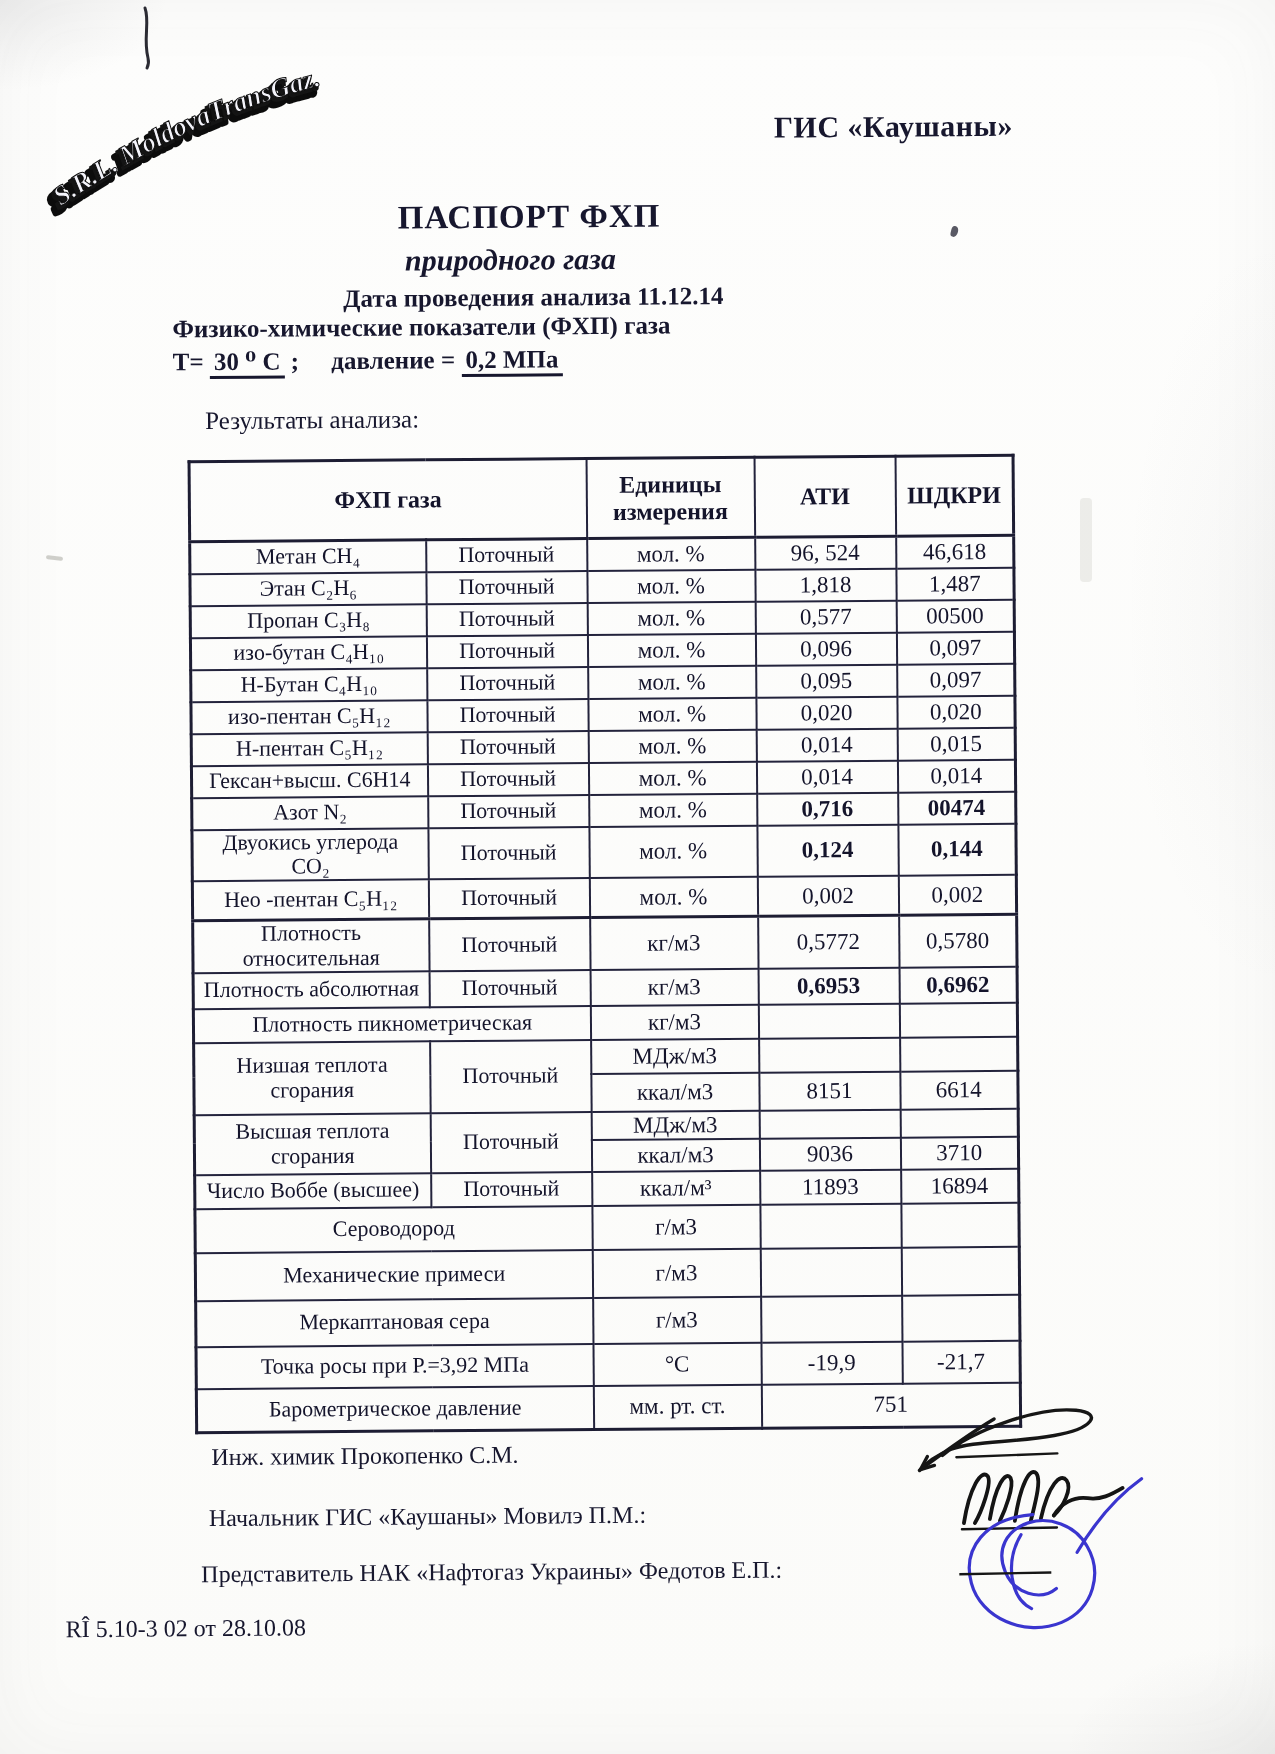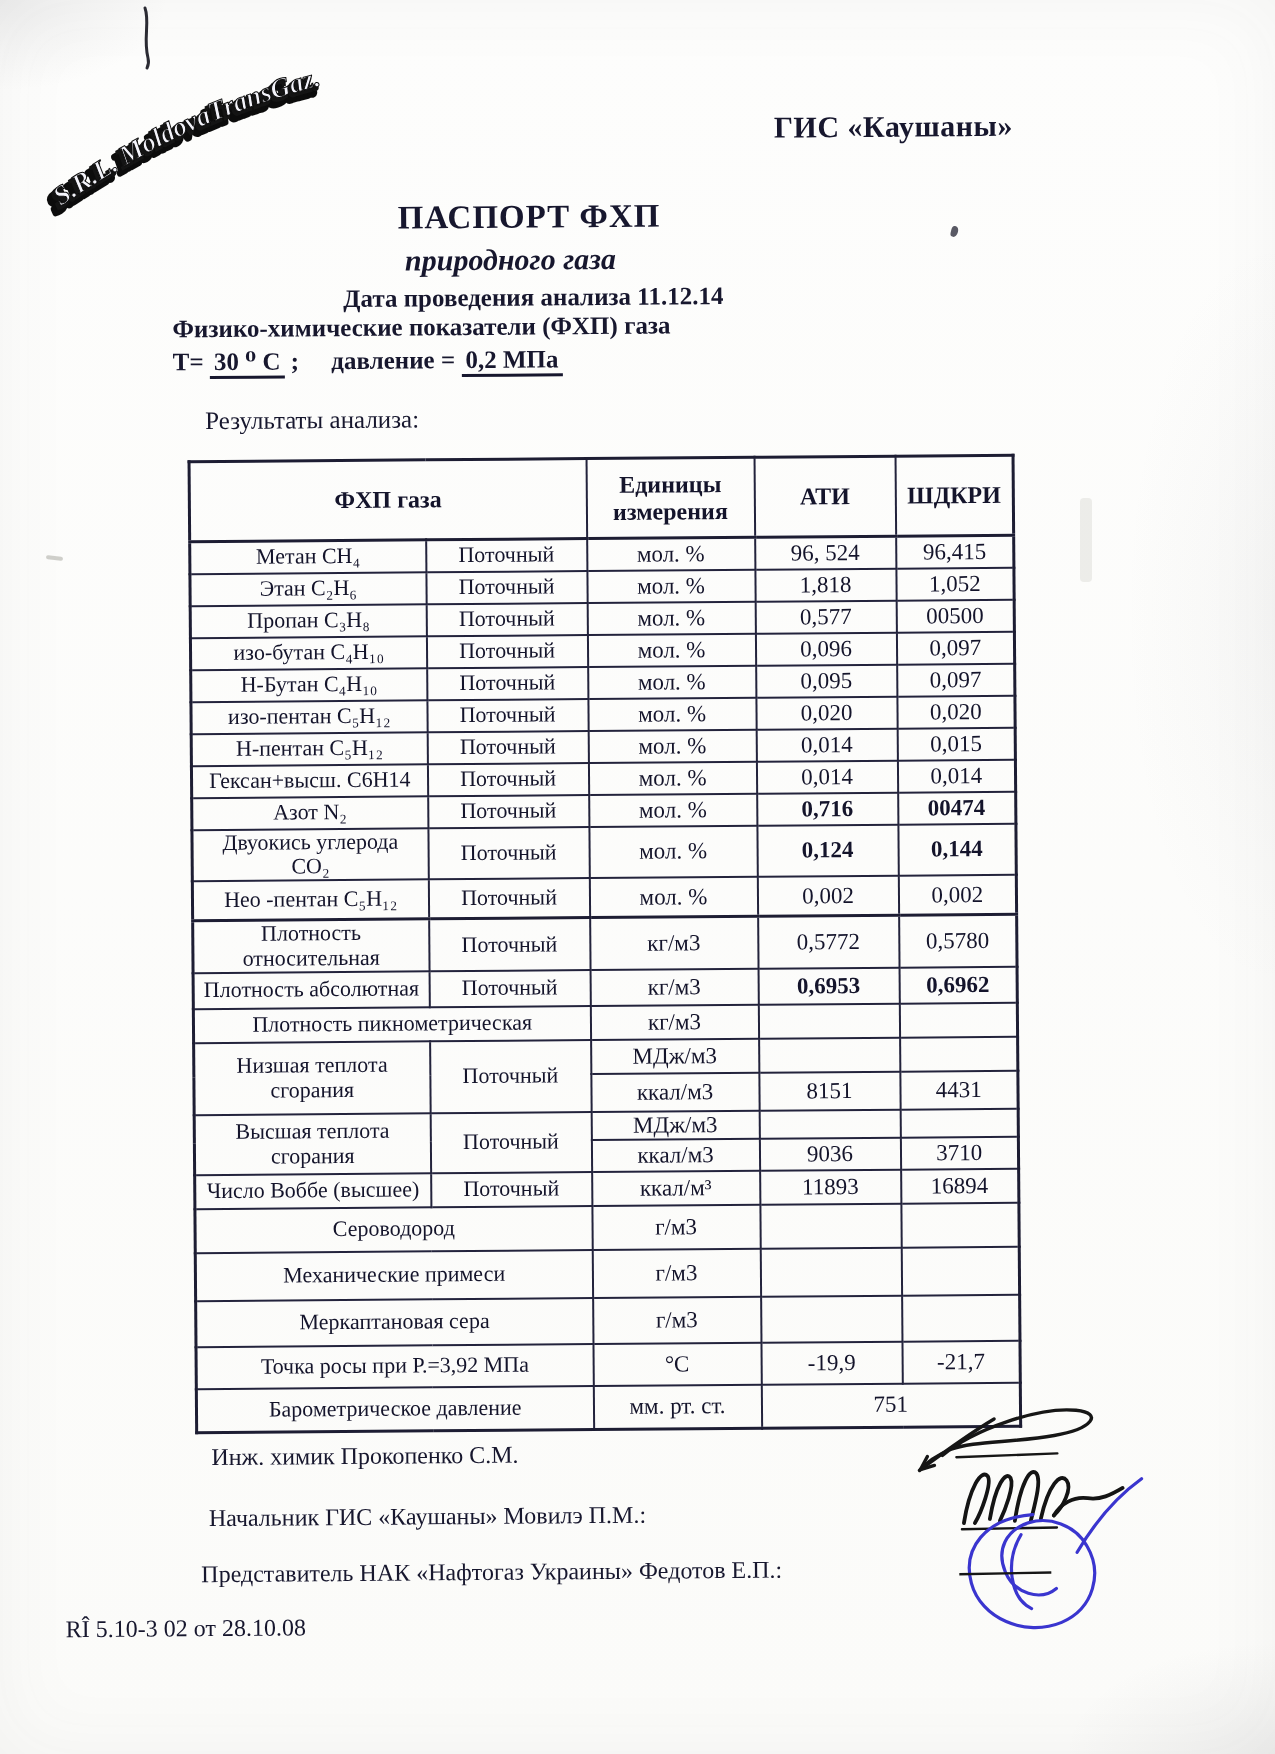--- a/index.html
+++ b/index.html
@@ -114,28 +114,28 @@
         <th class="pre">Единицы
 измерения</th>
         <th>АТИ</th>
         <th>ШДКРИ</th>
       </tr>
       <tr style="height:32px">
         <td>Метан СН₄</td>
             <td>Поточный</td>
             <td class="unit">мол. %</td>
             <td class="val">96, 524</td>
-            <td class="val">96,415</td>
+            <td class="val">46,618</td>
       </tr>
       <tr style="height:32px">
         <td>Этан С₂Н₆</td>
             <td>Поточный</td>
             <td class="unit">мол. %</td>
             <td class="val">1,818</td>
-            <td class="val">1,052</td>
+            <td class="val">1,487</td>
       </tr>
       <tr style="height:32px">
         <td>Пропан С₃Н₈</td>
             <td>Поточный</td>
             <td class="unit">мол. %</td>
             <td class="val">0,577</td>
             <td class="val">00500</td>
       </tr>
       <tr style="height:32px">
         <td>изо-бутан С₄Н₁₀</td>
@@ -219,21 +219,21 @@
         <td class="pre" rowspan="2">Низшая теплота
 сгорания</td>
         <td rowspan="2">Поточный</td>
         <td class="unit">МДж/м3</td>
             <td class="val"></td>
             <td class="val"></td>
       </tr>
       <tr style="height:38px">
         <td class="unit">ккал/м3</td>
             <td class="val">8151</td>
-            <td class="val">4431</td>
+            <td class="val">6614</td>
       </tr>
       <tr style="height:28px">
         <td class="pre" rowspan="2">Высшая теплота
 сгорания</td>
         <td rowspan="2">Поточный</td>
         <td class="unit">МДж/м3</td>
             <td class="val"></td>
             <td class="val"></td>
       </tr>
       <tr style="height:32px">

